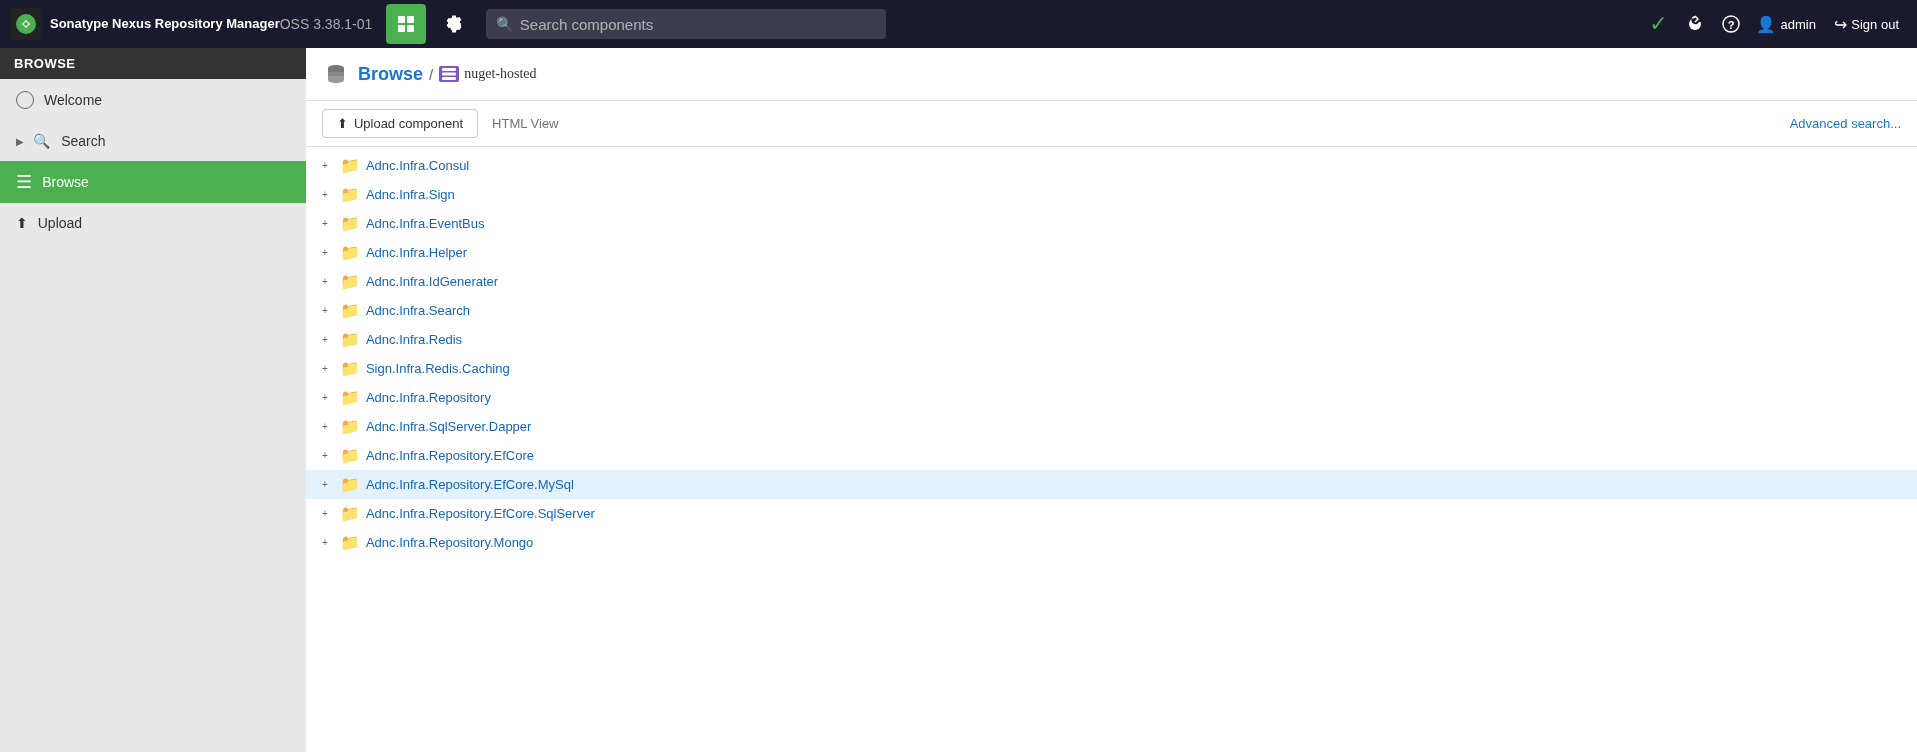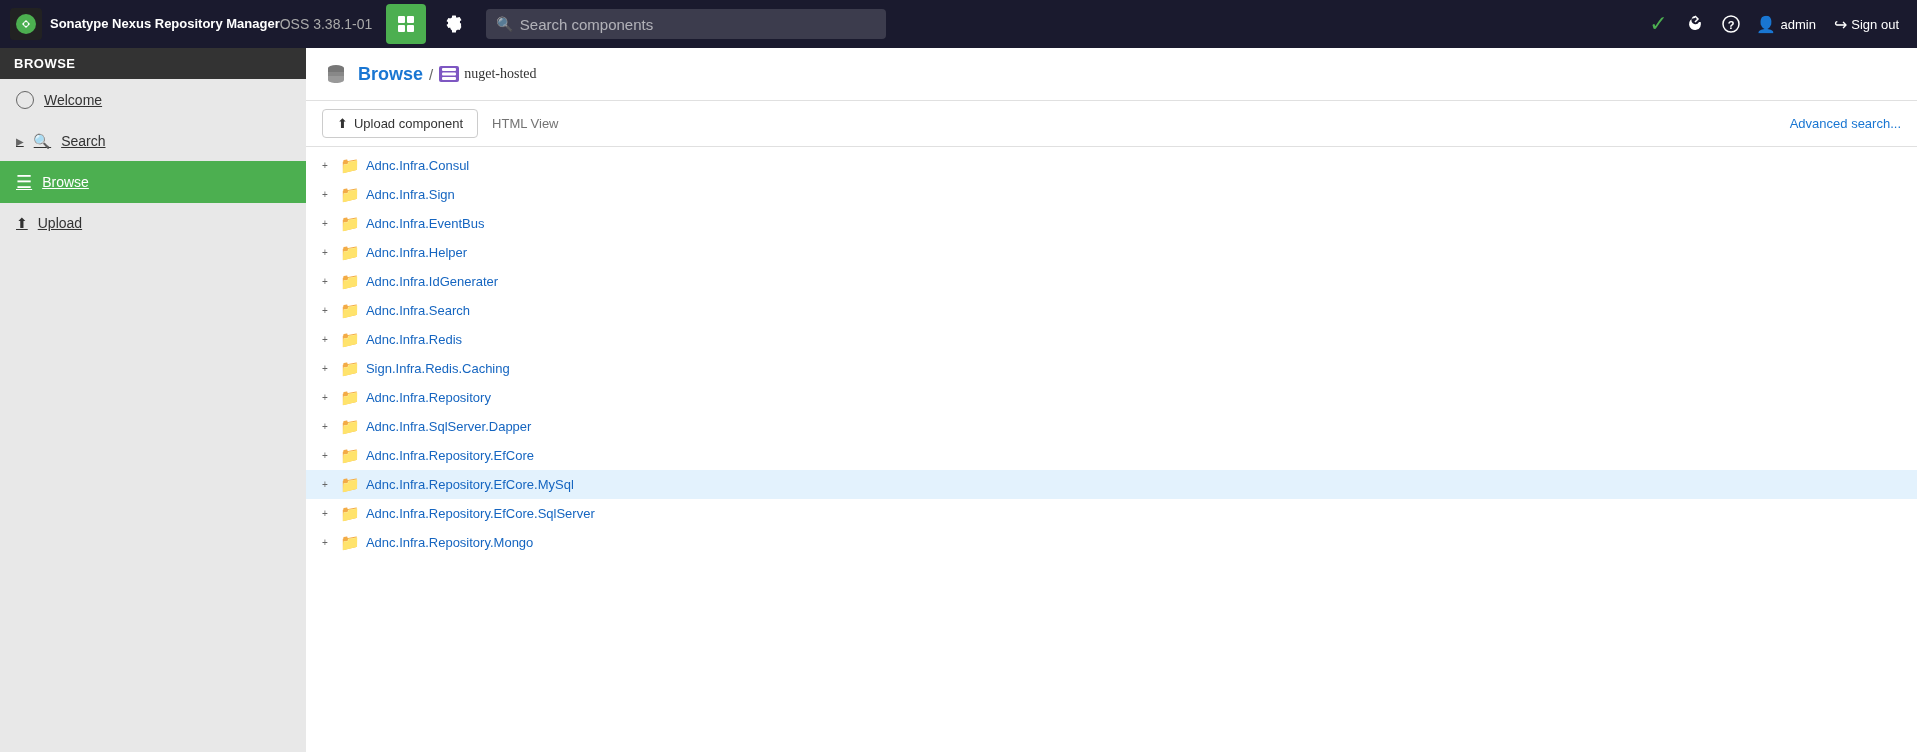--- a/index.html
+++ b/index.html
@@ -133,21 +133,20 @@
       text-transform: uppercase;
     }
     .sidebar-item {
       display: flex;
       align-items: center;
       gap: 10px;
       padding: 12px 16px;
       cursor: pointer;
       color: #333;
       font-size: 14px;
-      text-decoration: underline;
     }
     .sidebar-item.active {
       background: #4caf50;
       color: white;
     }
     .sidebar-item .icon { font-size: 16px; }
     .sidebar-item .expand-arrow { font-size: 10px; color: #666; }
 
     
     .content {

